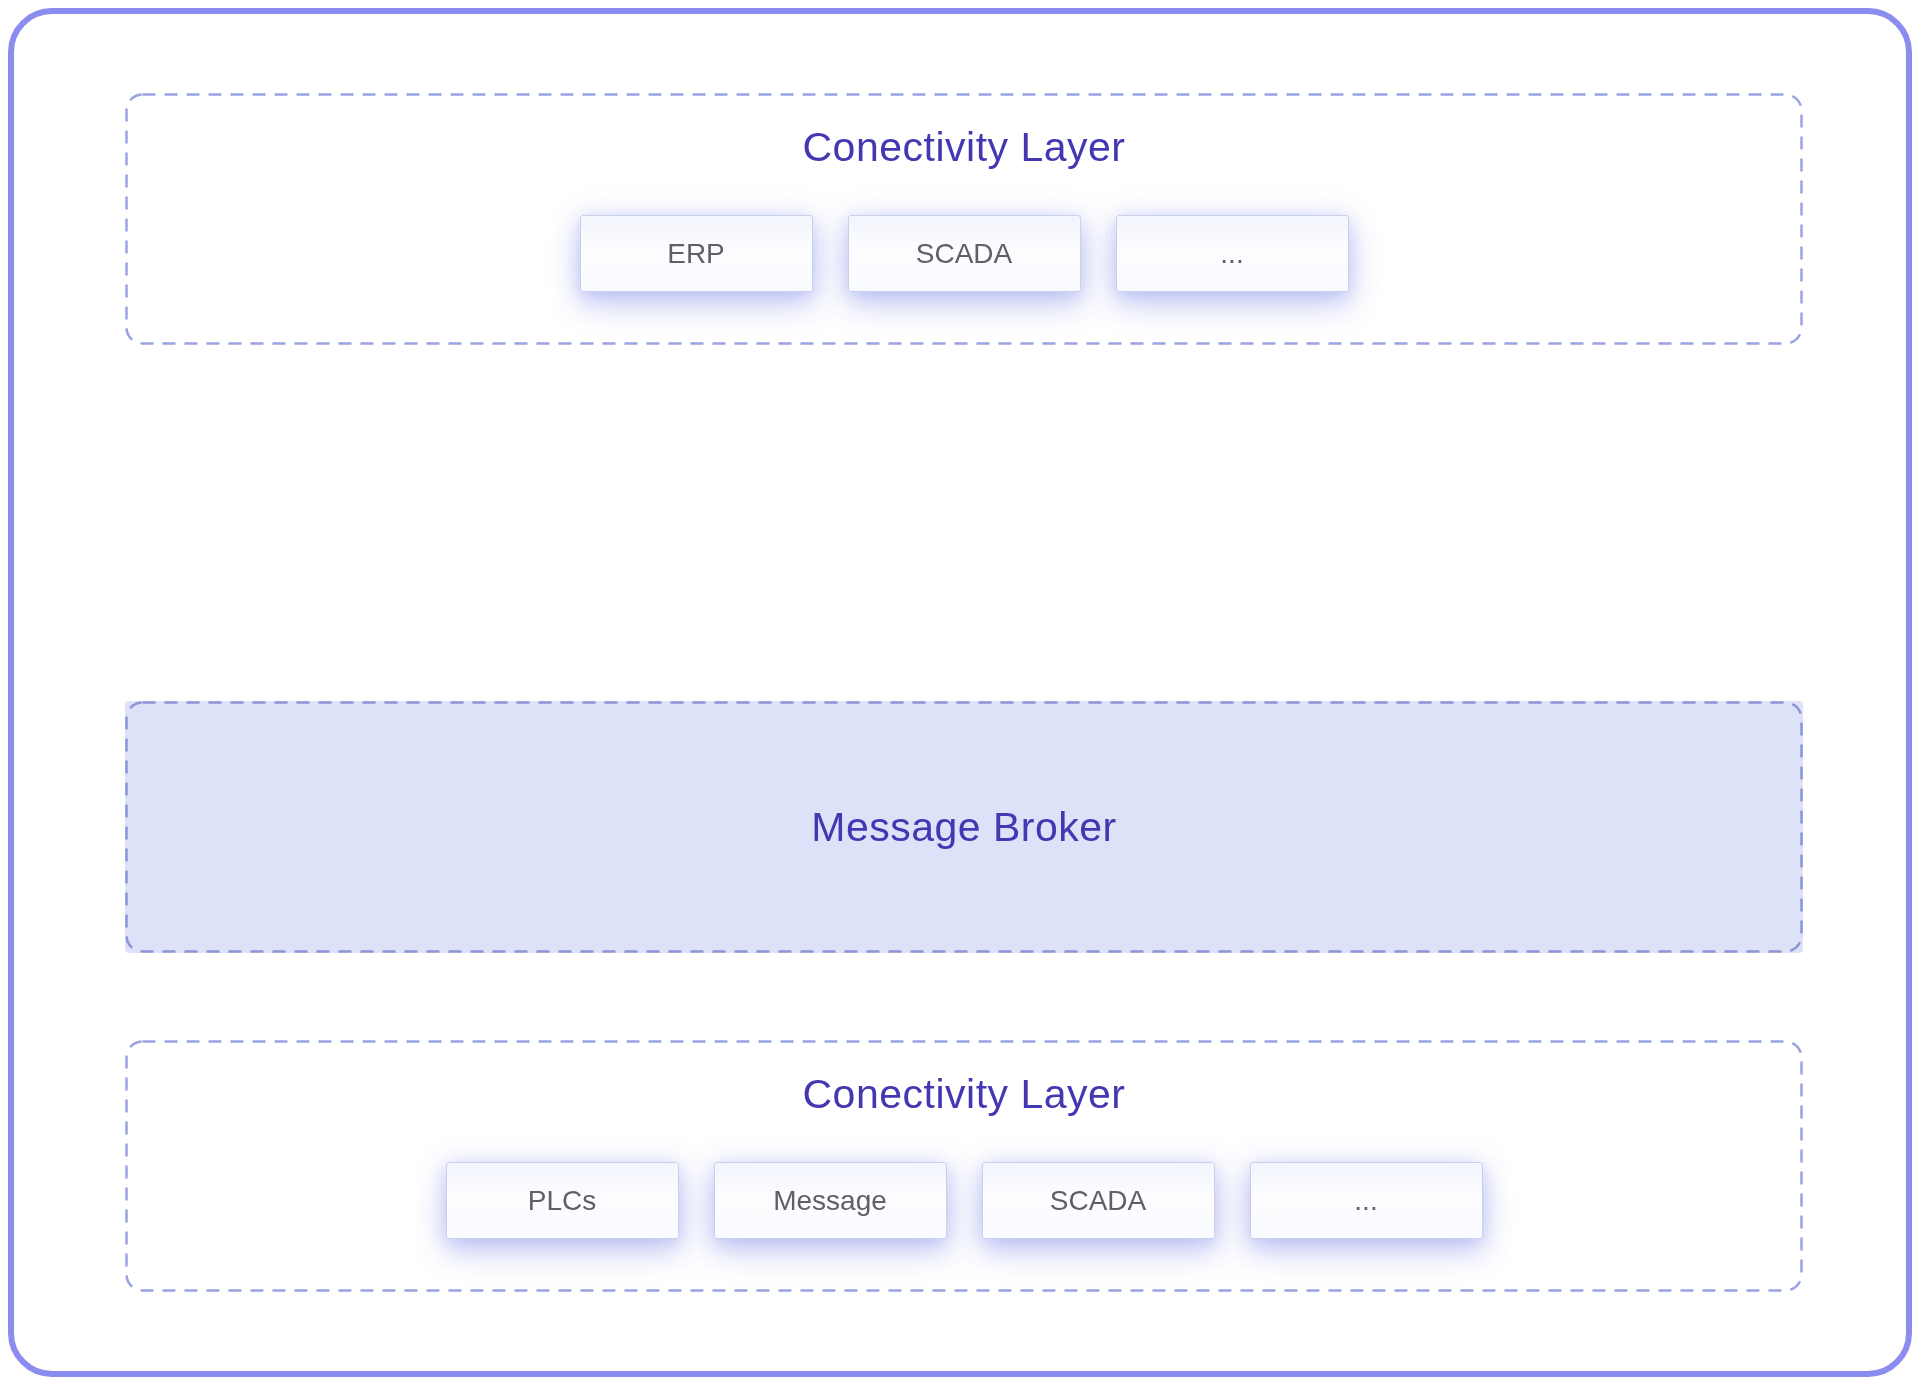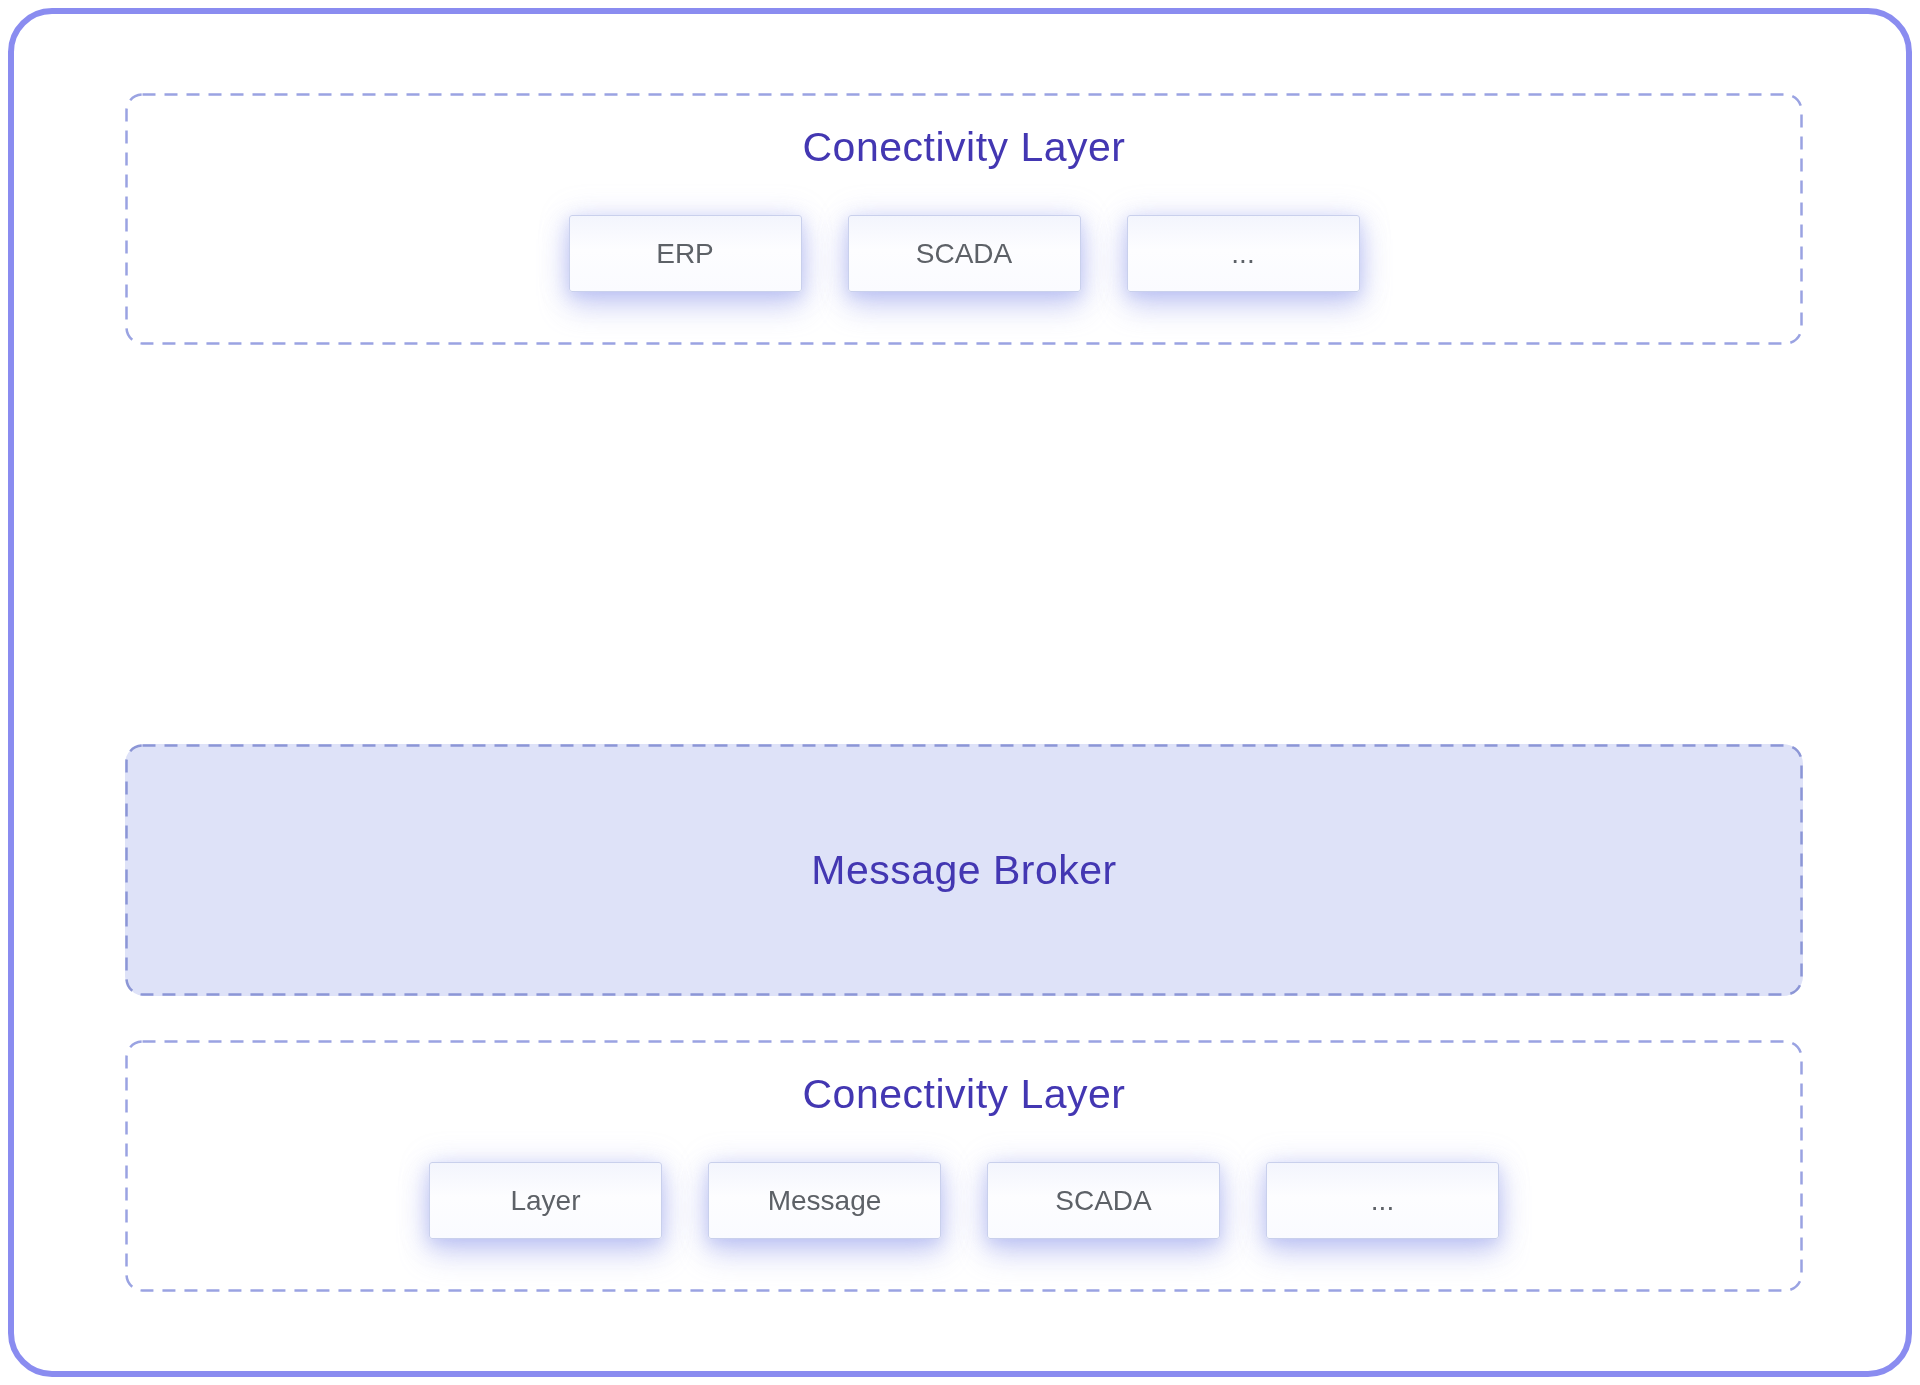--- a/index.html
+++ b/index.html
@@ -32,37 +32,37 @@
     box-sizing: border-box;
   }
   .layer svg.dash {
     position: absolute;
     left: 0;
     top: 0;
     pointer-events: none;
   }
   .layer-1 { top: 93px;   height: 252px; }
   .layer-2 { top: 405px;  height: 255px; display: flex; align-items: center; justify-content: center; }
-  .layer-3 { top: 744px;  height: 252px; display: flex; align-items: center; justify-content: center;
-             background: #dee2f8; border-radius: 20px; }
+  .layer-3 { top: 701px;  height: 252px; display: flex; align-items: center; justify-content: center;
+             background: #dee2f8; border-radius: 4px; }
   .layer-4 { top: 1040px; height: 252px; }
   .layer-1, .layer-4 { padding-top: 30px; }
   .layer-title {
     margin: 0;
     text-align: center;
     font-size: 41px;
     font-weight: 400;
     line-height: 48px;
     color: #4337b2;
     letter-spacing: 0.5px;
   }
   .node-row {
     display: flex;
     justify-content: center;
-    gap: 46px;
+    gap: 35px;
     margin-top: 44px;
   }
   .node {
     width: 233px;
     height: 77px;
     box-sizing: border-box;
     display: flex;
     align-items: center;
     justify-content: center;
     background: linear-gradient(180deg, #f3f5fd 0%, #fdfdff 45%, #fafbff 100%);
@@ -101,20 +101,20 @@
     </svg>
     <h2 class="layer-title">Message Broker</h2>
   </section>
 
   <section class="layer layer-4">
     <svg class="dash" width="1678" height="252">
       <rect x="1.5" y="1.5" width="1675" height="249" rx="16" fill="none" stroke="#9aa3e2" stroke-width="2.5" stroke-dasharray="13 9"></rect>
     </svg>
     <h2 class="layer-title">Conectivity Layer</h2>
     <div class="node-row">
-      <div class="node">Layer</div>
+      <div class="node">PLCs</div>
       <div class="node">Message</div>
       <div class="node">SCADA</div>
       <div class="node">...</div>
     </div>
   </section>
 
 </div>
 
 </body></html>

